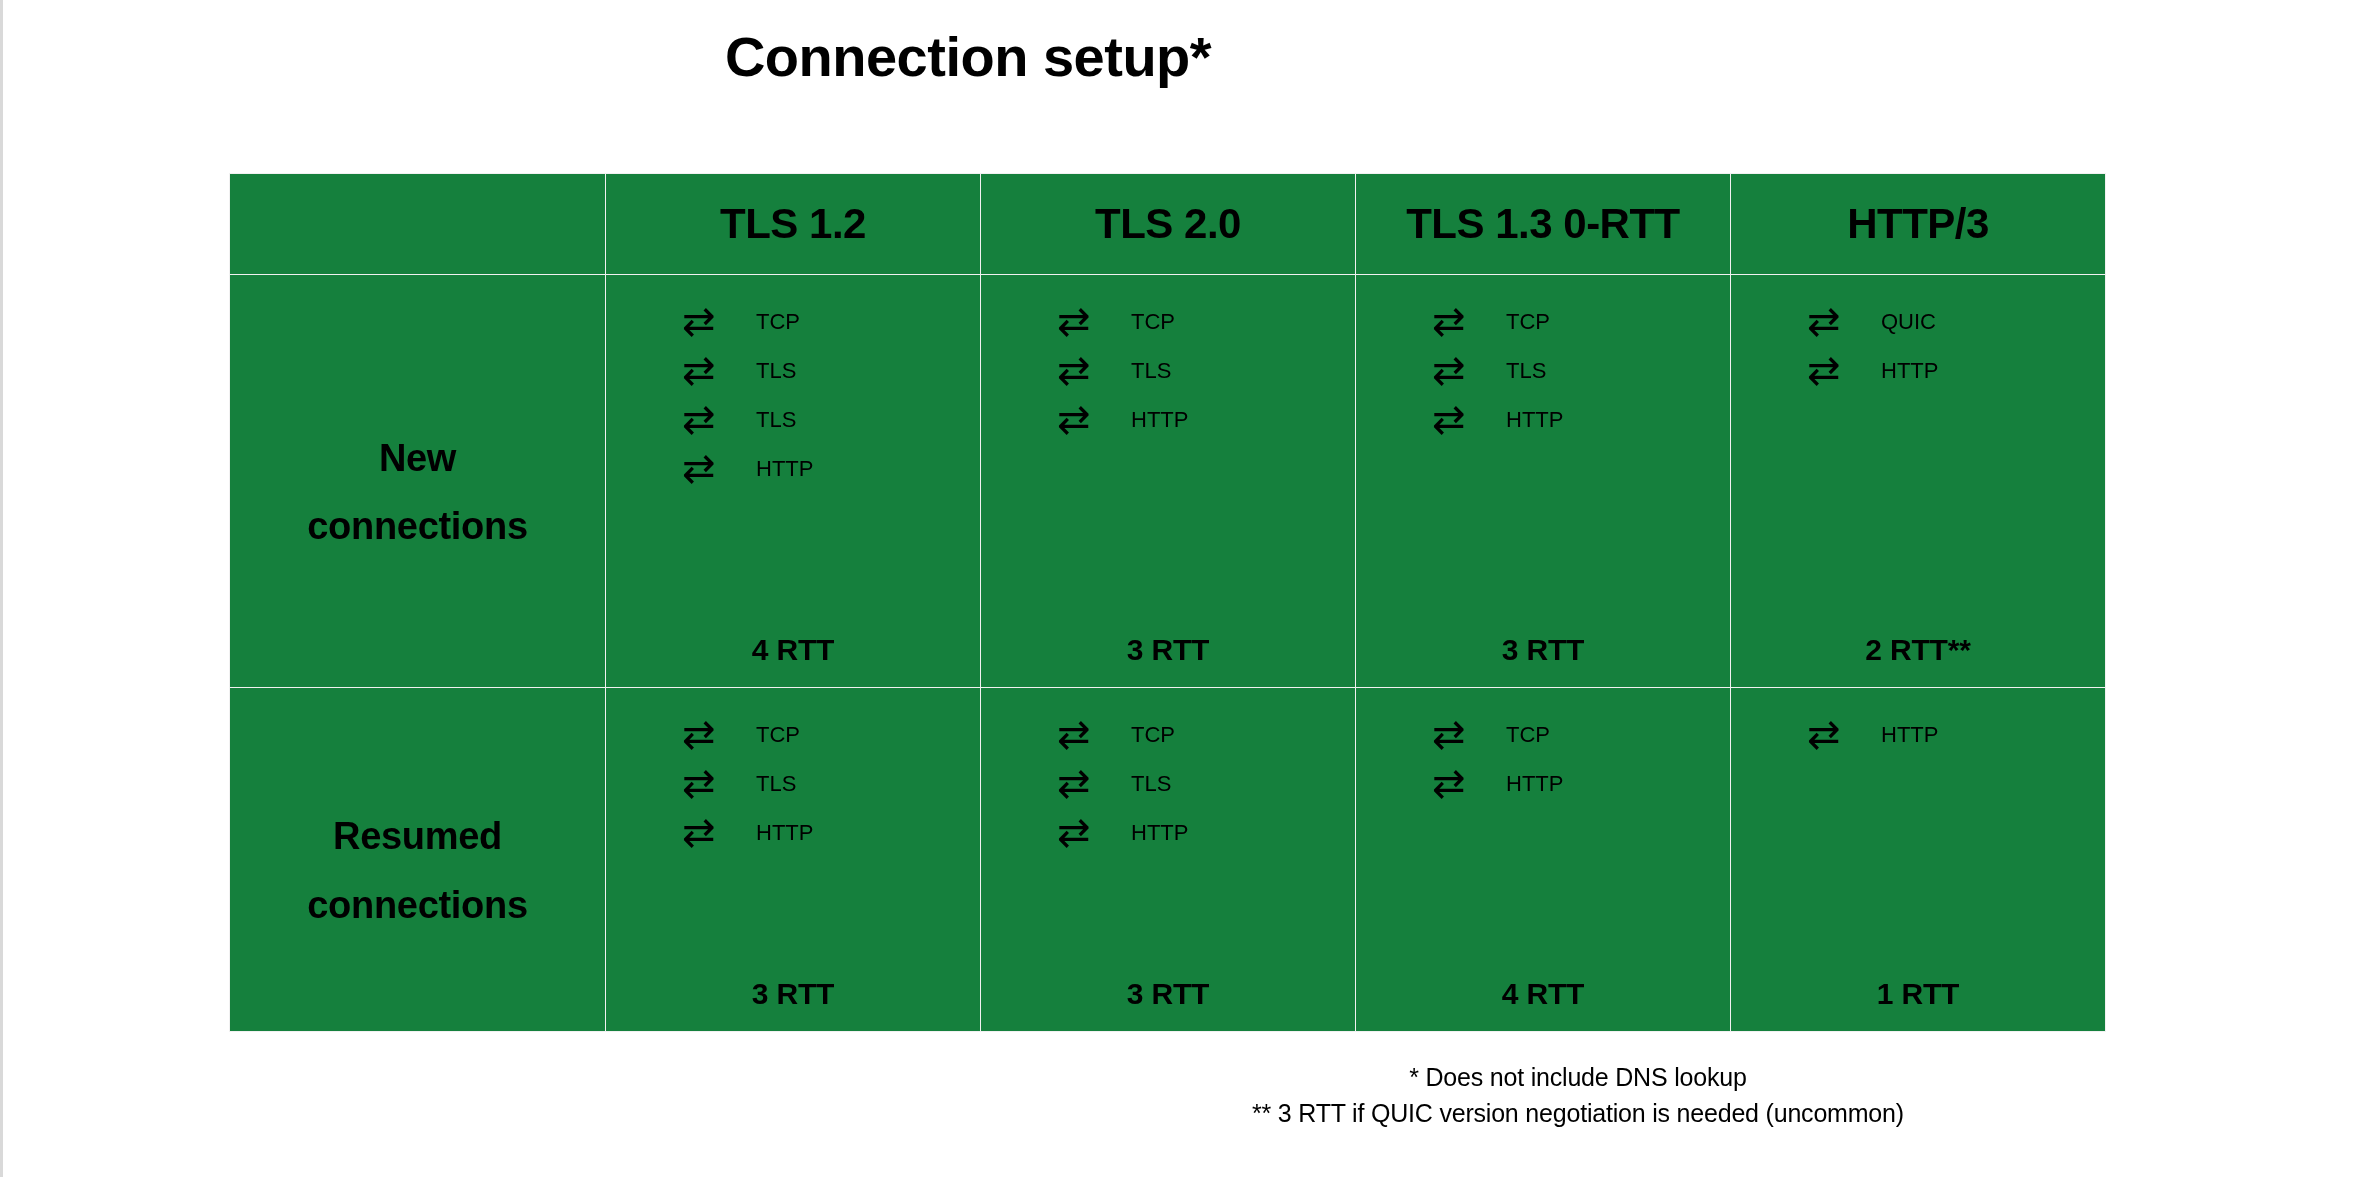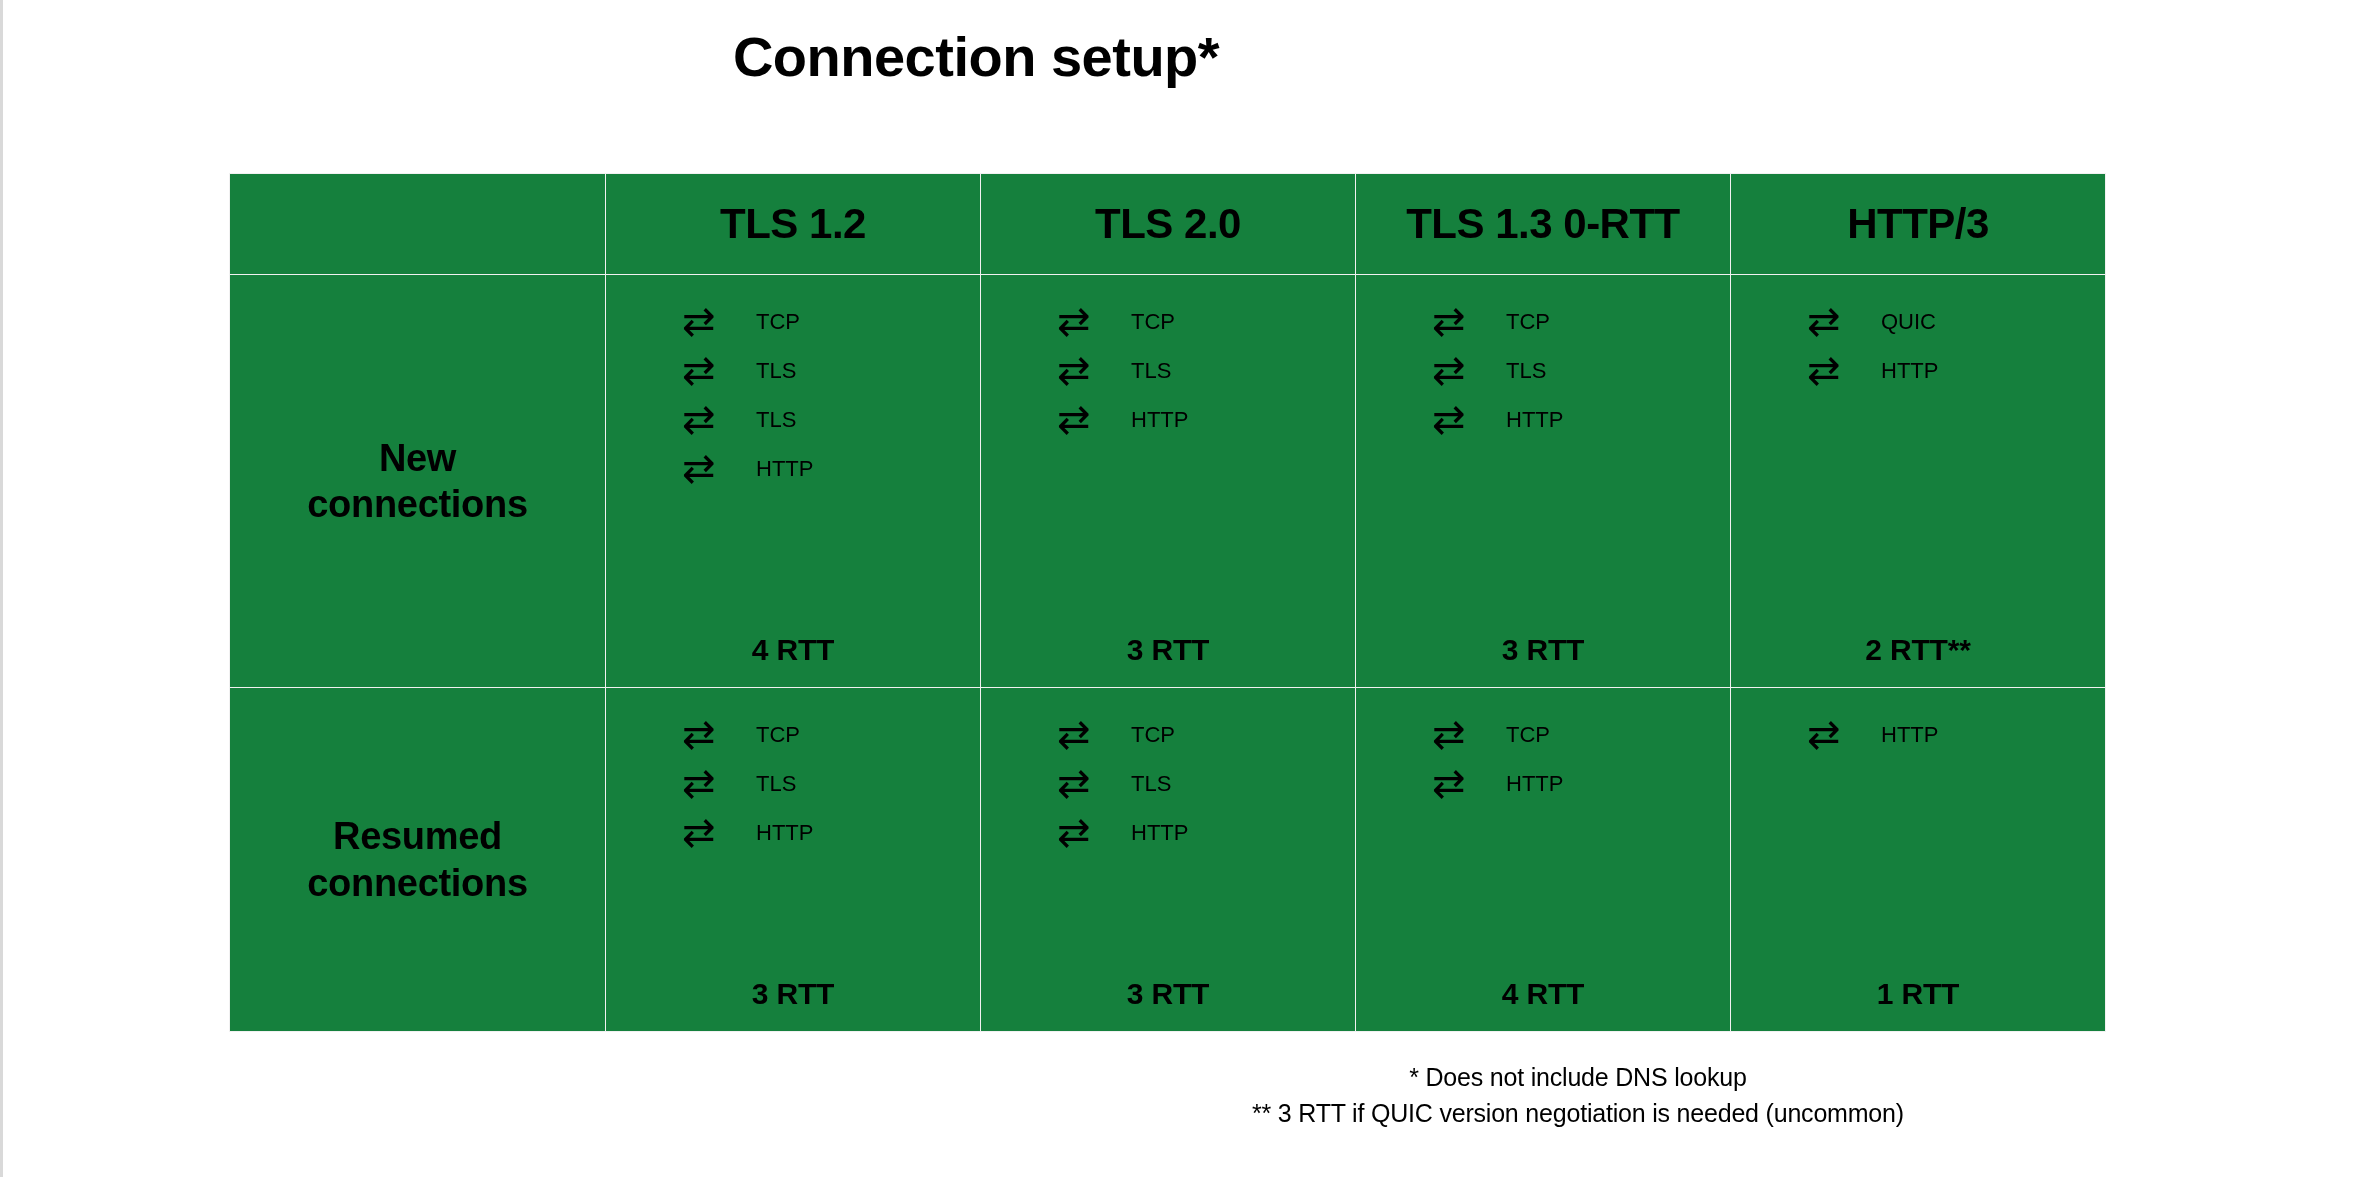--- a/index.html
+++ b/index.html
@@ -29,21 +29,21 @@
 
   .slide {
     position: absolute;
     left: 0; top: 0;
     width: 2353px;
     height: 1177px;
   }
 
   .page-title {
     position: absolute;
-    left: 8px;
+    left: 0;
     top: 26px;
     width: 1936px;
     text-align: center;
     font-size: 56px;
     font-weight: 700;
     letter-spacing: -0.5px;
     line-height: 1.1;
   }
 
   
@@ -76,21 +76,21 @@
   .head-cell.empty { font-size: 0; }
 
   
   .row-label {
     text-align: center;
     font-size: 38px;
     font-weight: 700;
     line-height: 1.22;
     letter-spacing: -0.3px;
   }
-  .row-label .rl-line { display: block; }
+  .row-label .rl-line { display: block; margin-top: 22px; }
 
   
   .data-cell {
     text-align: center;
     padding-top: 30px;
     padding-bottom: 22px;
   }
   .row-new .data-cell    { height: 412px; }
   .row-resumed .data-cell{ height: 343px; }
 

